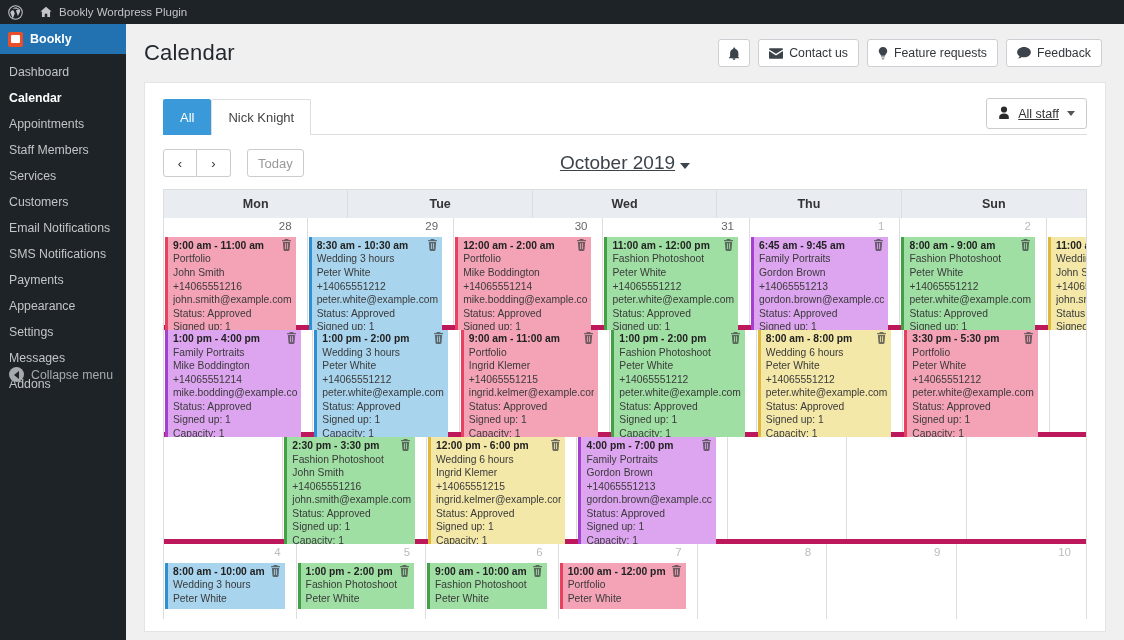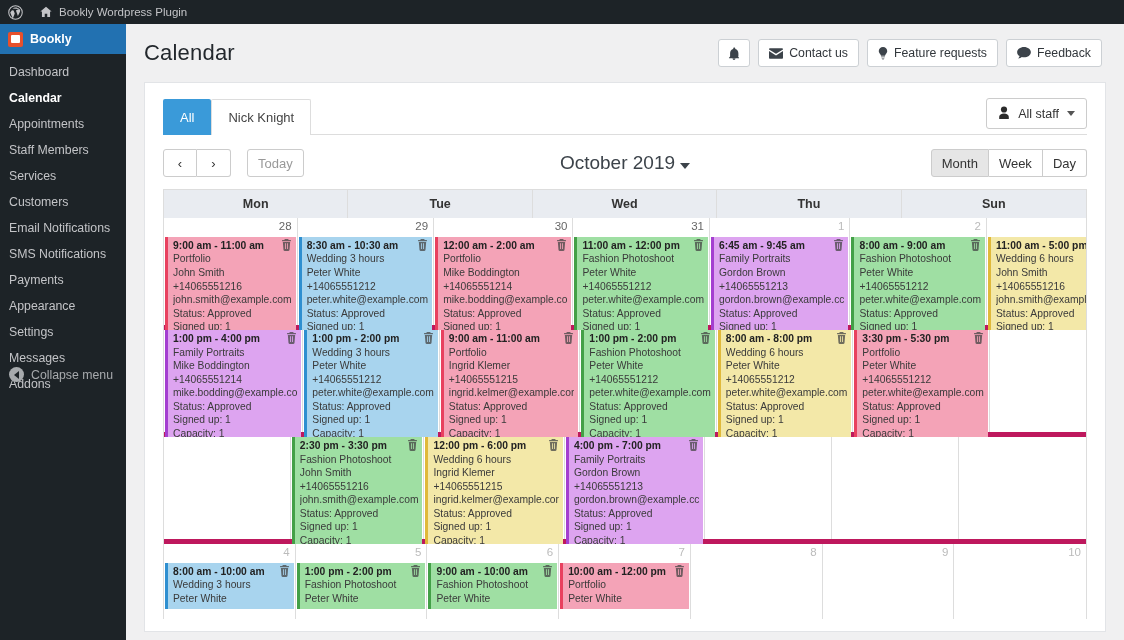--- a/index.html
+++ b/index.html
@@ -101,62 +101,62 @@
     font-size: 13px; border: 1px solid transparent; border-bottom: none;
     background: transparent; color: #444; cursor: pointer; position: relative; z-index: 1;
     border-radius: 2px 2px 0 0;
   }
   .tab.active-blue { background: #3a9ad9; color: #fff; }
   .tab.framed { background: #fff; border-color: #ddd; }
   .staff-filter {
     margin-left: auto; margin-bottom: 6px;
     background: #fff; border: 1px solid #ccc; border-radius: 3px;
     height: 31px; padding: 0 11px; display: inline-flex; align-items: center; gap: 8px;
-    font-size: 12.5px; color: #333; cursor: pointer;
+    font-size: 12.5px; color: #333; cursor: pointer; text-decoration: underline;
   }
   .caret { width:0;height:0;border-left:4px solid transparent;border-right:4px solid transparent;border-top:5px solid #555; }
 
   .cal-toolbar {
     display: flex; align-items: center; padding: 14px 18px 12px 18px; position: relative;
   }
   .btn-group { display: inline-flex; }
   .cbtn {
     background: #fff; border: 1px solid #ccc; height: 28px; min-width: 34px;
     font-size: 13px; color: #333; display: inline-flex; align-items: center; justify-content: center;
     cursor: pointer; padding: 0 10px; font-family: "Liberation Sans", sans-serif;
   }
   .btn-group .cbtn + .cbtn { border-left: none; }
   .btn-group .cbtn:first-child { border-radius: 3px 0 0 3px; }
   .btn-group .cbtn:last-child { border-radius: 0 3px 3px 0; }
   .cbtn.single { border-radius: 3px; margin-left: 16px; color: #999; }
   .cbtn.active-grey { background: #e6e6e6; color: #333; }
   .cal-title {
     position: absolute; left: 0; right: 0; text-align: center;
-    font-size: 19px; color: #3c434a; pointer-events: none;
+    font-size: 19px; color: #3c434a; pointer-events: none; text-decoration: underline;
   }
   .cal-title .ttl-caret { display:inline-block; margin-left:5px; width:0;height:0;
     border-left:5px solid transparent;border-right:5px solid transparent;border-top:6px solid #3c434a; }
   .view-group { margin-left: auto; }
 
   
   .cal {
     margin: 0 18px; border: 1px solid #ddd; border-bottom: none;
     height: 430px; overflow: hidden;
   }
   .cal-head { display: grid; grid-template-columns: repeat(5, 1fr); background: #e9ecf1; }
   .cal-head div {
     text-align: center; font-size: 12.5px; font-weight: bold; color: #333;
     padding: 7px 0; border-right: 1px solid #ddd;
   }
   .cal-head div:last-child { border-right: none; }
 
   .week { display: grid; grid-template-columns: repeat(7, 1fr); border-top: 5px solid #be185d; }
   .week:first-child { border-top: none; }
   .day {
-    border-right: 1px solid #ddd; min-height: 0; padding: 0 0 2px 0;
+    border-right: 1px solid #ddd; min-height: 0; padding: 0 10px 2px 0;
     position: relative; background: #fff;
   }
   .day:last-child { border-right: none; }
   .daynum {
     text-align: right; font-size: 11.5px; color: #666;
     padding: 2px 5px 3px 0; line-height: 1.2;
   }
   .daynum.other { color: #bbb; }
 
   .ev {
@@ -287,25 +287,20 @@
 
     <div class="cal-toolbar">
       <div class="btn-group">
         <button class="cbtn">‹</button>
         <button class="cbtn">›</button>
       </div>
       <button class="cbtn single">Today</button>
       <div class="cal-title">
         <span>October 2019</span><span class="ttl-caret"></span>
       </div>
-      <div class="btn-group view-group">
-        <button class="cbtn active-grey">Month</button>
-        <button class="cbtn">Week</button>
-        <button class="cbtn">Day</button>
-      </div>
     </div>
 
     <div class="cal">
       <div class="cal-head">
         <div>Mon</div>
         <div>Tue</div>
         <div>Wed</div>
         <div>Thu</div>
         <div>Sun</div>
       </div>

